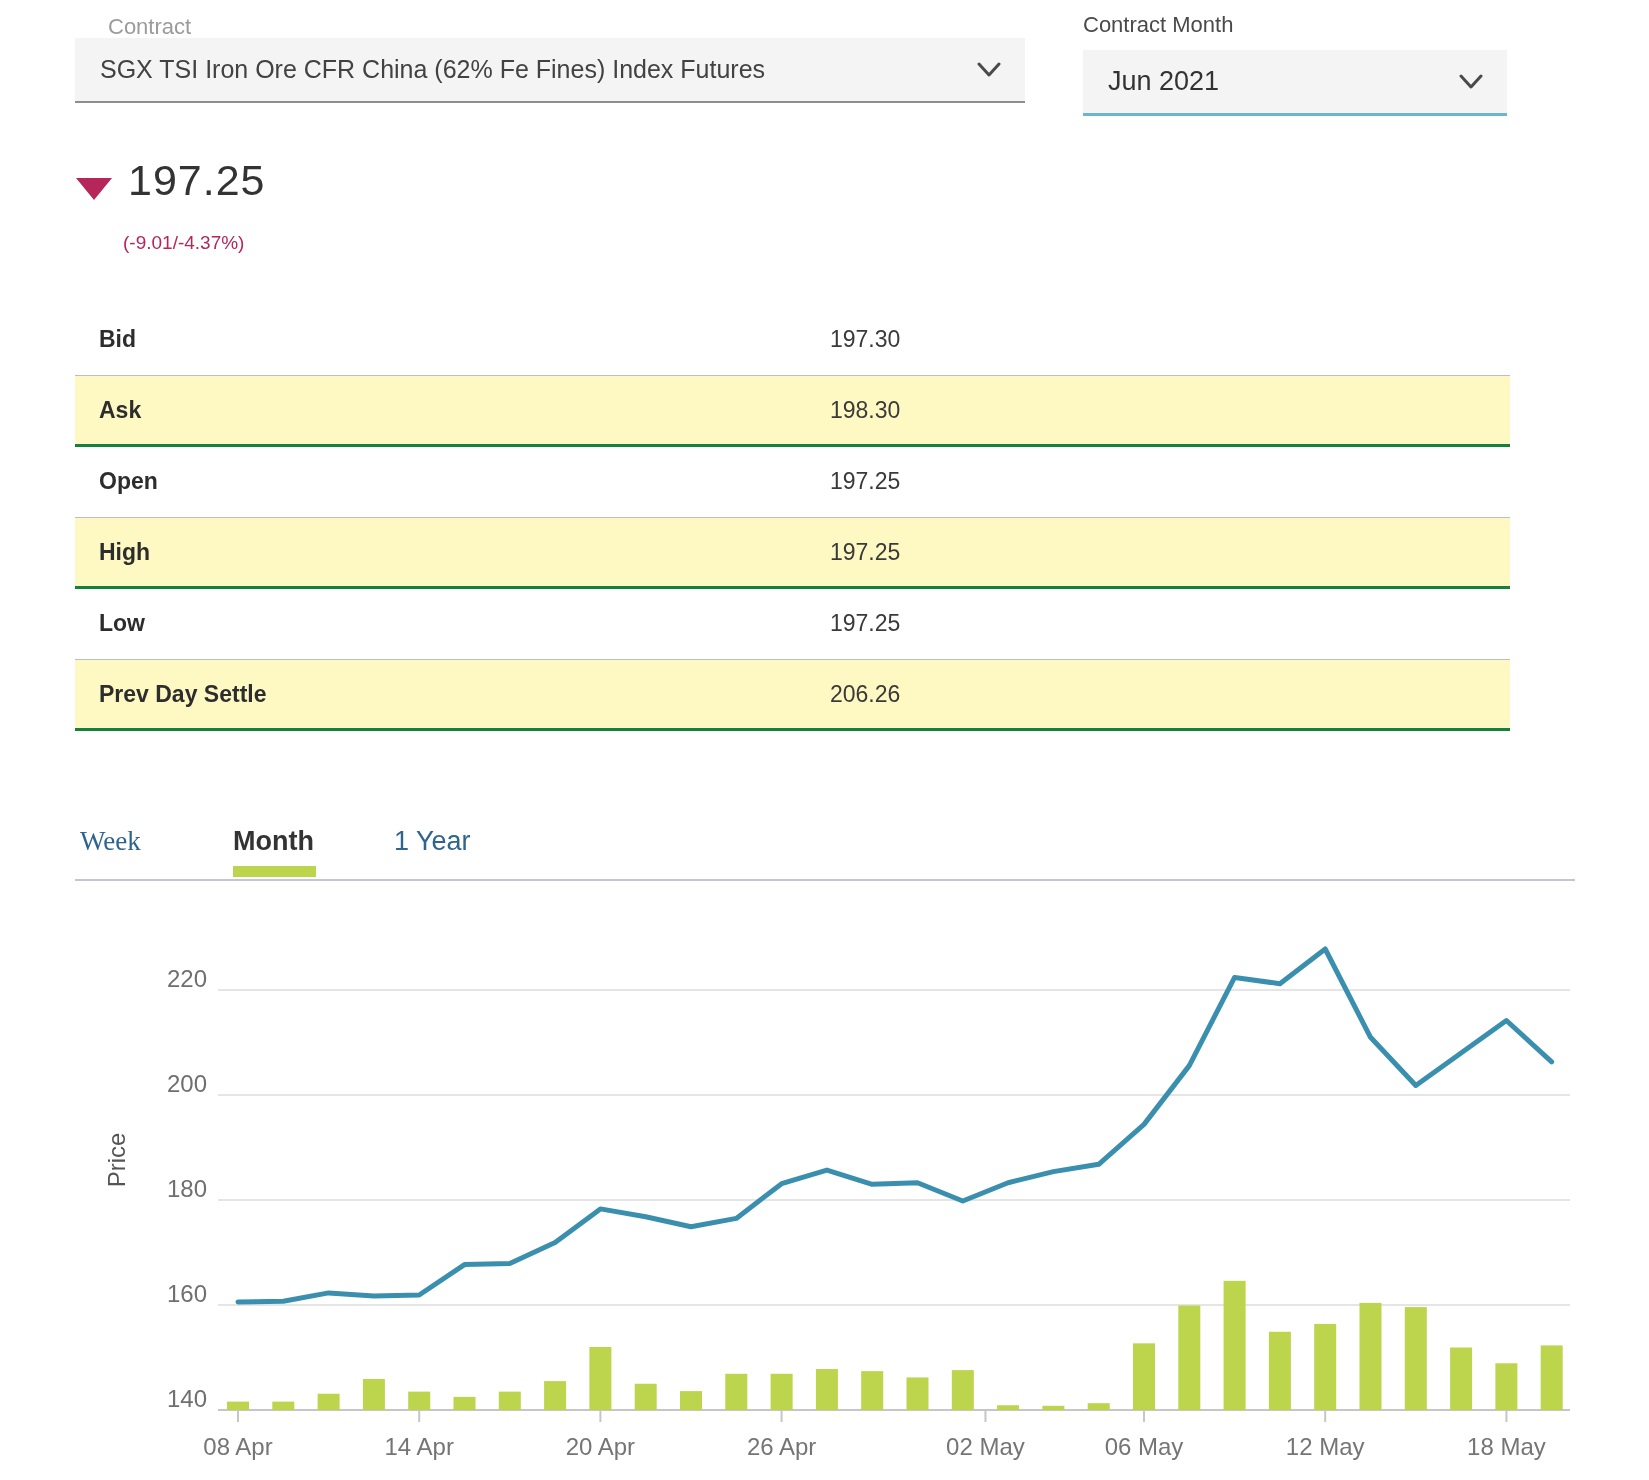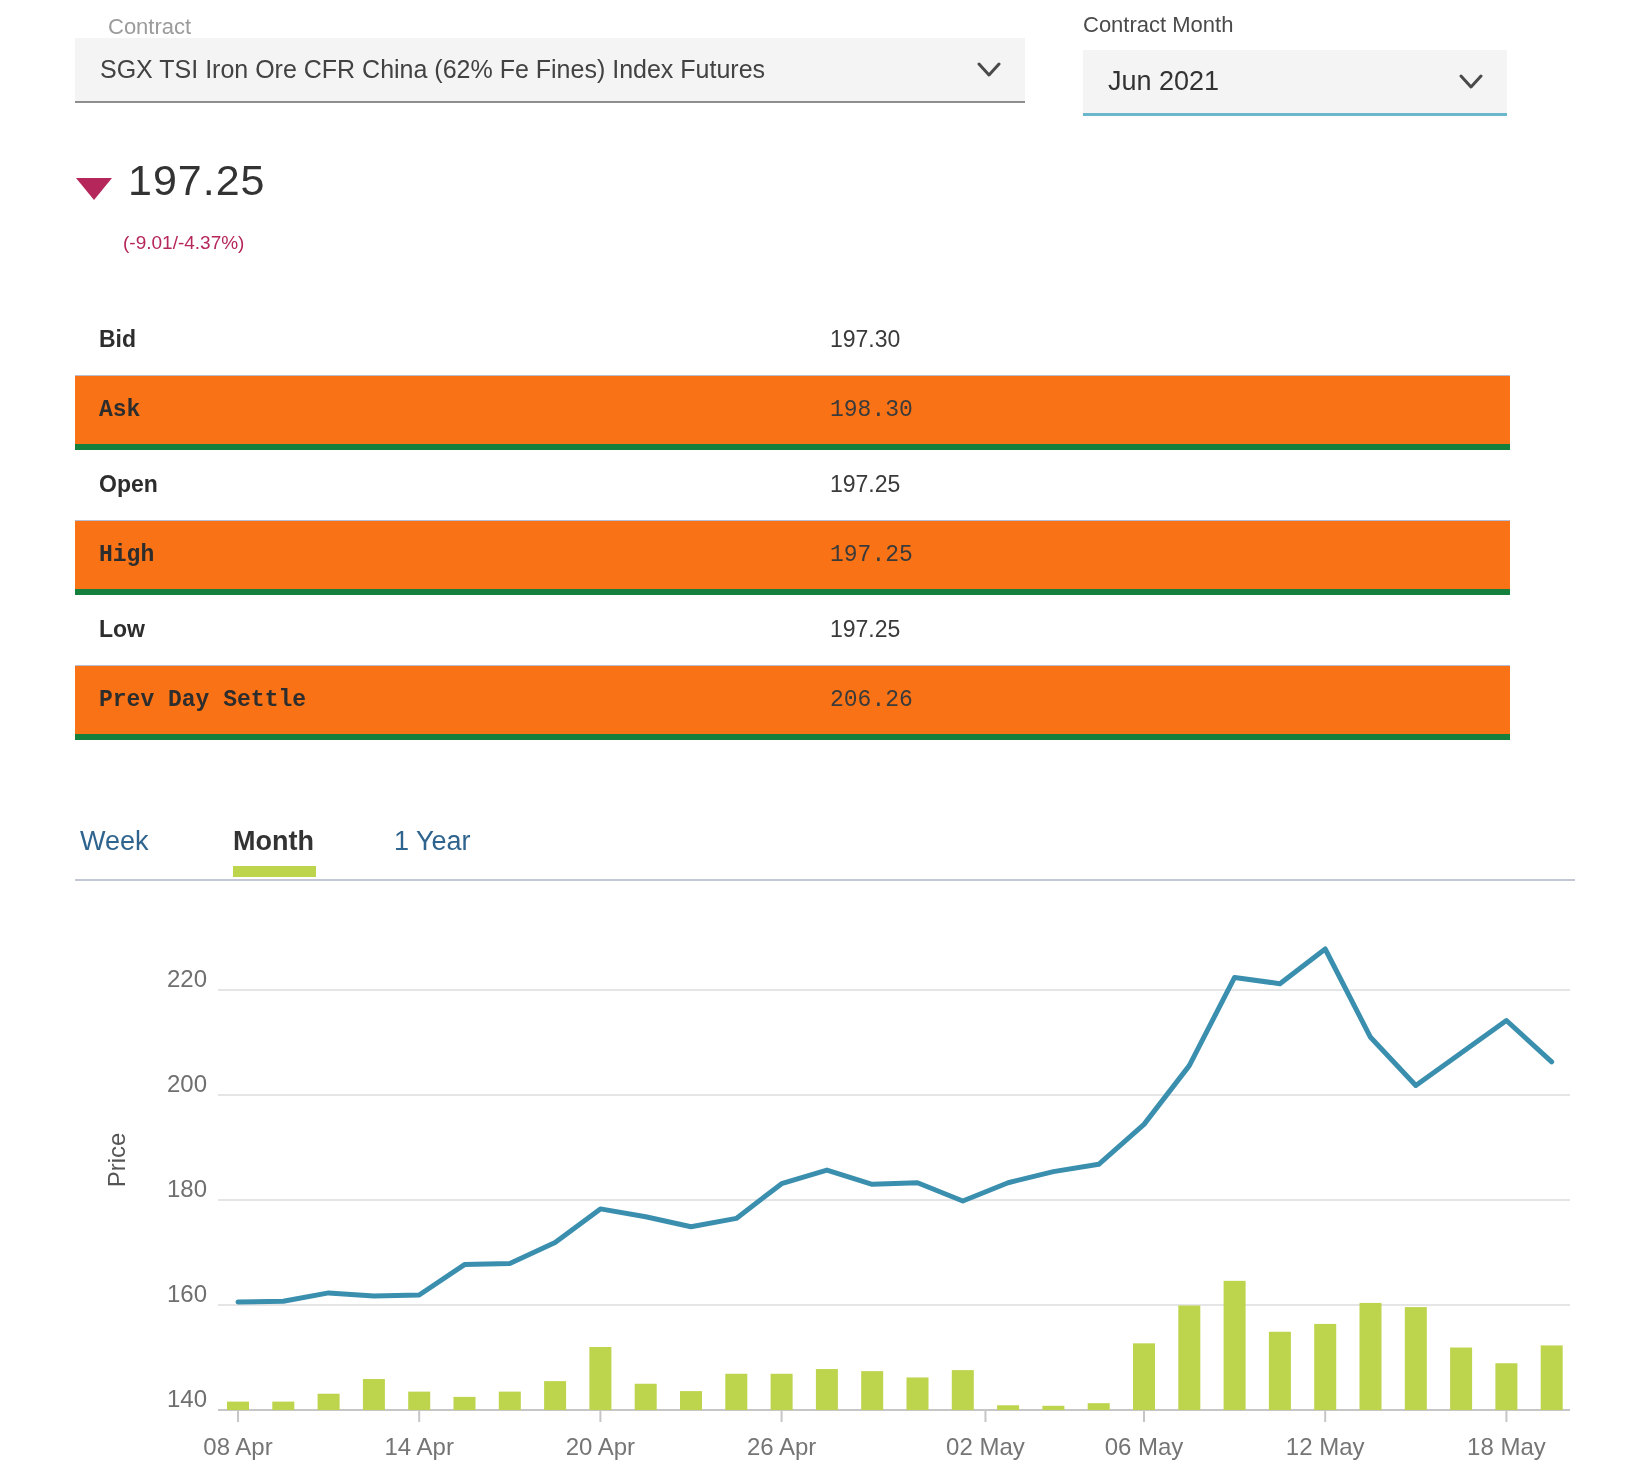--- a/index.html
+++ b/index.html
@@ -16,26 +16,26 @@
   #month-select .sel-text{font-size:27px;color:#333;}
 
   #down-triangle{position:absolute;left:76px;top:178px;width:0;height:0;
     border-left:18px solid transparent;border-right:18px solid transparent;
     border-top:22px solid #b5265a;}
   #last-price{position:absolute;left:128px;top:156px;font-size:43px;font-weight:500;color:#333;letter-spacing:1px;}
   #price-change{position:absolute;left:75px;top:232px;font-size:19px;color:#b5265a;margin-left:48px;}
 
   #stats{position:absolute;left:75px;top:305px;width:1435px;}
   .srow{position:relative;height:70px;}
-  .srow.shade{background:#f97316;border-top:1px solid #b9bdd3;border-bottom:6px solid #15803d;height:68px;font-family:Liberation Mono, monospace;}
+  .srow.shade{background:#fef9c3;border-top:1px solid #b9bdd3;border-bottom:3px solid #15803d;height:68px;}
   .srow .k{position:absolute;left:24px;top:0;line-height:68px;font-size:23px;font-weight:bold;color:#2d2d2d;}
   .srow .v{position:absolute;left:755px;top:0;line-height:68px;font-size:23px;color:#3a3a3a;}
 
   .tab{position:absolute;top:824px;font-size:27px;line-height:34px;color:#2f648e;cursor:pointer;white-space:nowrap;}
-  #tab-week{left:80px;}
+  #tab-week{left:80px;font-family:Liberation Serif, serif;}
   #tab-month{left:233px;color:#333;font-weight:bold;cursor:default;}
   #tab-1year{left:394px;}
   #tab-underline{position:absolute;left:233px;top:866px;width:83px;height:11px;background:#bdd44d;}
   #tab-border{position:absolute;left:75px;top:879px;width:1500px;height:2px;background:#c3c6d4;}
 
   #chart-svg{position:absolute;left:0;top:860px;}
   text{font-family:"Liberation Sans", sans-serif;}
 </style>
 </head>
 <body>

